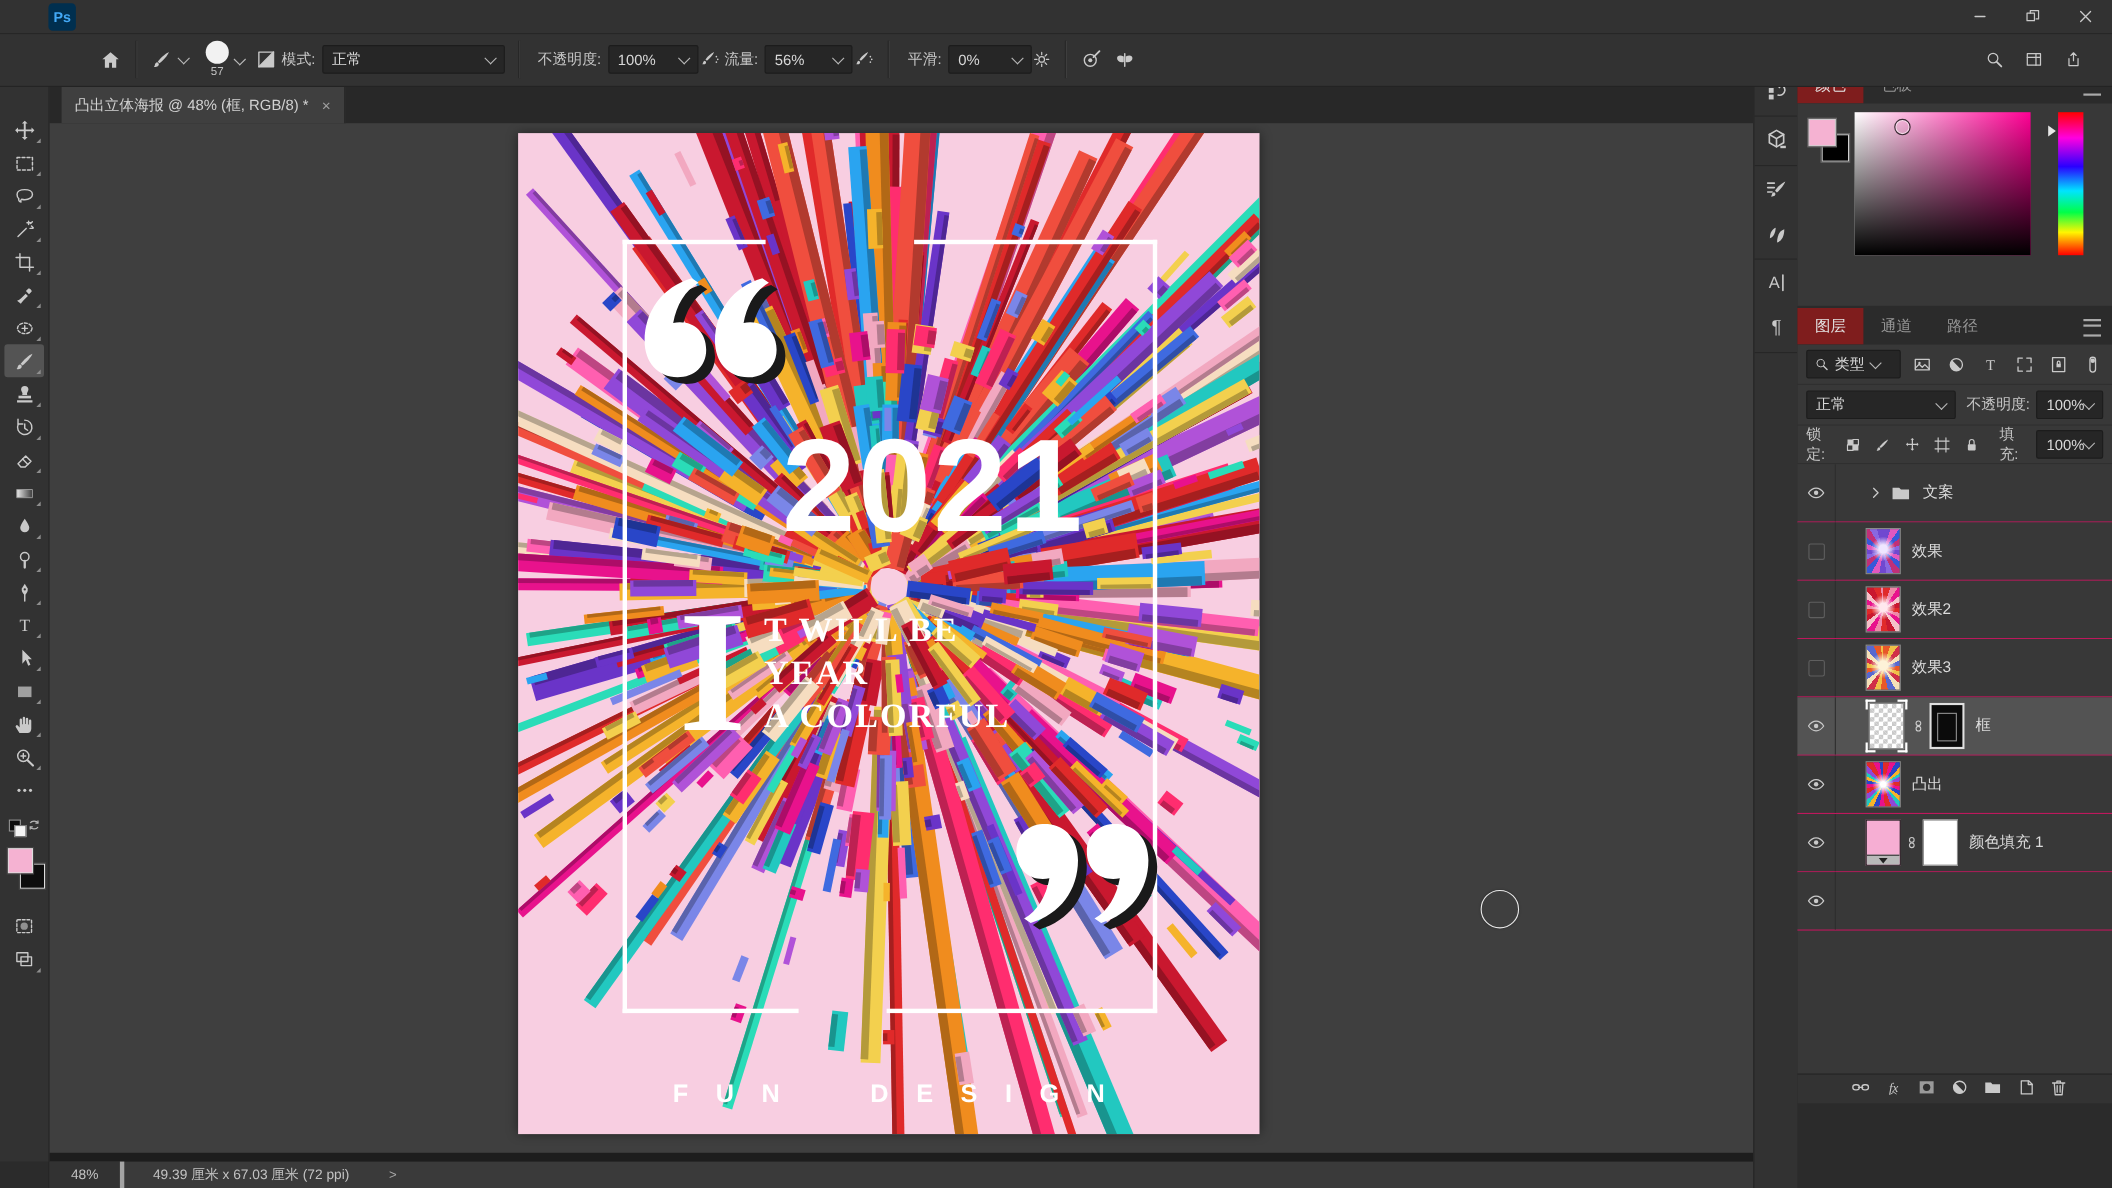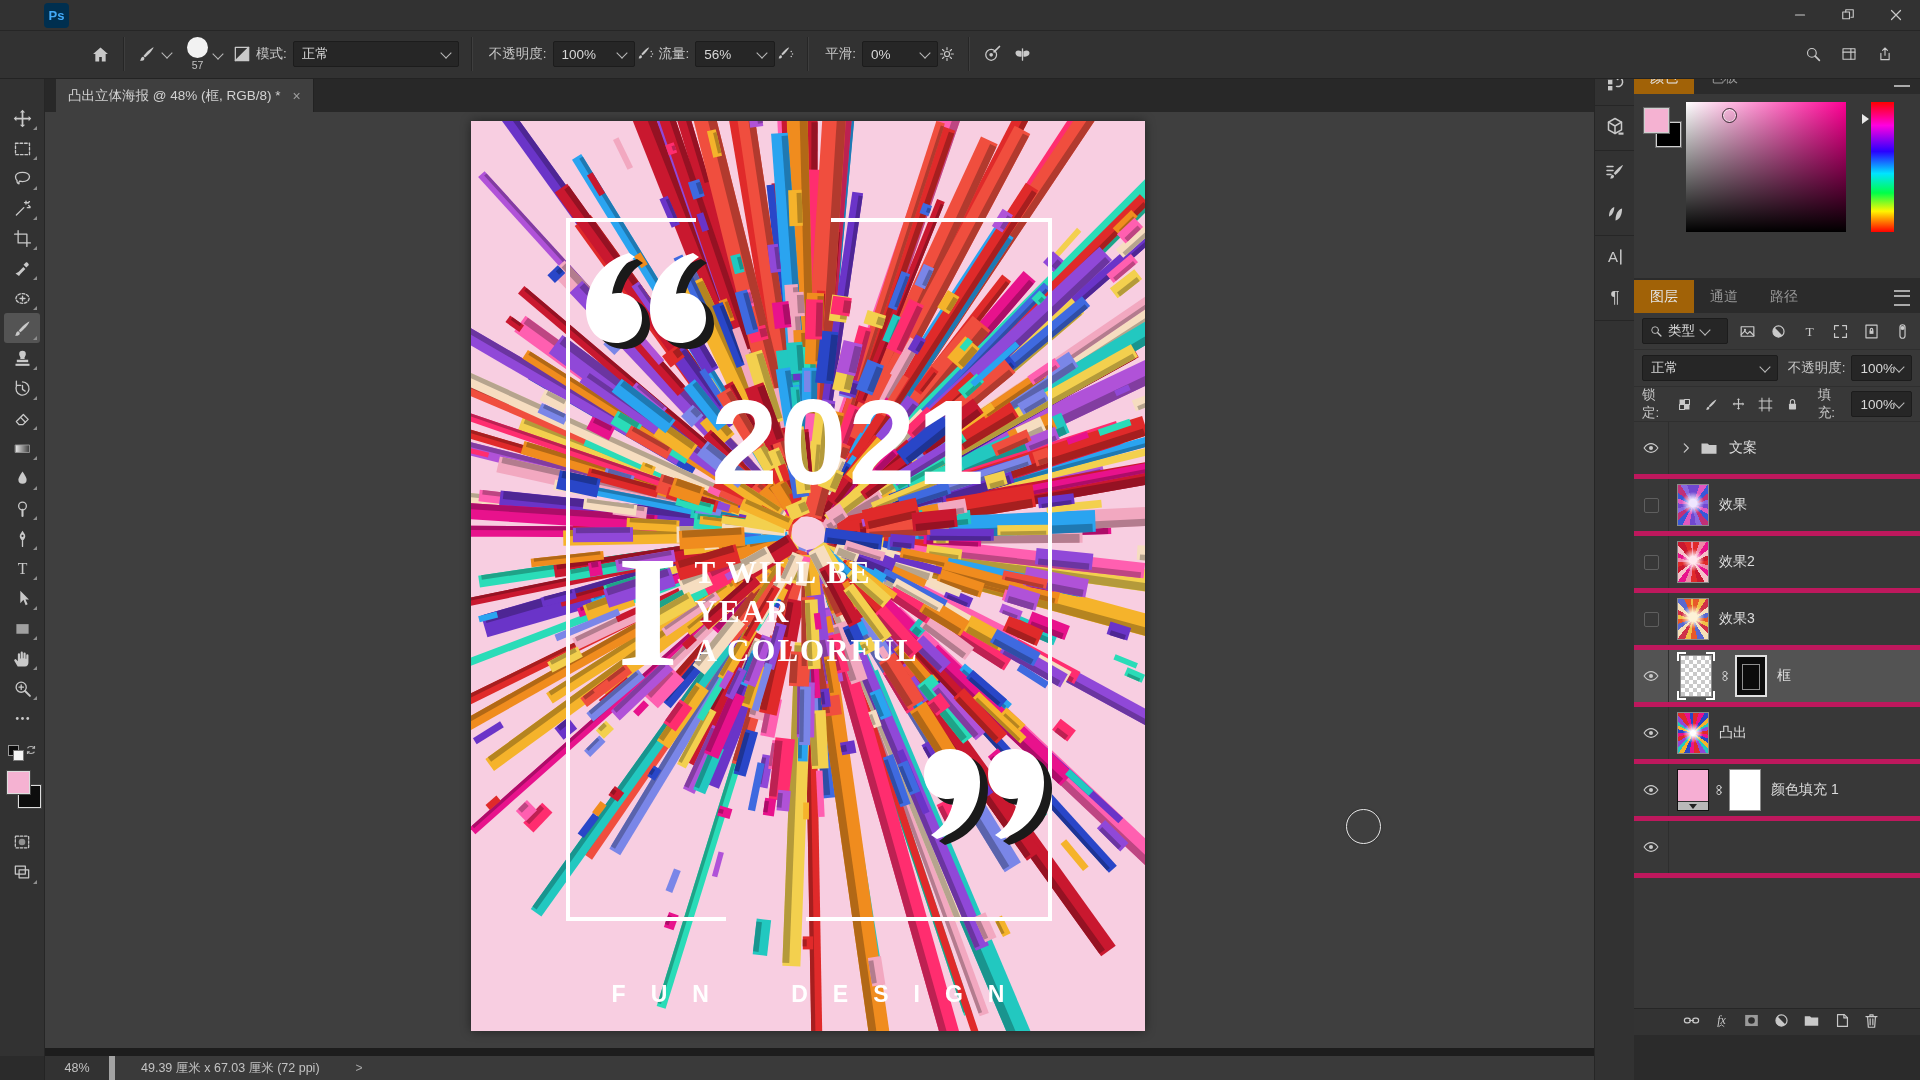--- a/index.html
+++ b/index.html
@@ -71,21 +71,21 @@
   #cursor-ring{left:1302px;top:705px;width:33px;height:33px;border:1.6px solid #e8e8e8;border-radius:50%;
                z-index:9;box-shadow:0 0 2px rgba(0,0,0,.4);}
   
   #dockstrip{left:1594px;top:61px;width:40px;height:1019px;background:#323232;border-left:1px solid #262626;z-index:35;}
   .dock-group{border-bottom:1px solid #262626;padding:8px 0 10px 0;display:flex;flex-direction:column;align-items:center;gap:14px;}
   .dock-ic{width:26px;height:26px;display:flex;align-items:center;justify-content:center;color:#c9c9c9;}
   
   #panels{left:1634px;top:61px;width:286px;height:1019px;background:#2b2b2b;z-index:35;}
   .panel-tabs{height:33px;display:flex;align-items:stretch;background:#2b2b2b;position:relative;}
   .panel-tab{padding:0 16px;display:flex;align-items:center;font-size:14px;color:#969696;}
-  .panel-tab.active{background:#a16207;color:#e3e3e3;}
+  .panel-tab.active{background:#7f1d1d;color:#e3e3e3;}
   .panel-menu{position:absolute;right:10px;top:10px;width:16px;height:12px;
               border-top:2px solid #aaa;border-bottom:2px solid #aaa;}
   .panel-menu:after{content:"";display:block;margin-top:3px;border-top:2px solid #aaa;}
   #color-body{background:#383838;height:184px;position:relative;}
   #cp-fg{position:absolute;left:10px;top:14px;width:23px;height:23px;border:1px solid #cfcfcf;outline:1px solid #666;z-index:2;}
   #cp-bg{position:absolute;left:22px;top:28px;width:23px;height:23px;border:1px solid #cfcfcf;outline:1px solid #666;}
   #sv-field{position:absolute;left:52px;top:8px;width:160px;height:130px;}
   #sv-cursor{position:absolute;left:36px;top:6px;width:13px;height:13px;border:1.4px solid rgba(0,0,0,.75);
              border-radius:50%;box-shadow:0 0 0 1px rgba(255,255,255,.6) inset;}
   #hue-bar{position:absolute;left:237px;top:8px;width:23px;height:130px;}
@@ -95,21 +95,21 @@
   #layers-panel{margin-top:2px;}
   .lp-row{background:#383838;display:flex;align-items:center;padding:0 8px;border-bottom:1px solid #2f2f2f;}
   #lp-filter{height:36px;gap:8px;}
   .search-box{background:#262626;border:1px solid #1c1c1c;border-radius:2px;height:24px;display:flex;
               align-items:center;padding:0 6px;color:#d8d8d8;font-size:13.5px;width:96px;}
   .filter-icons{display:flex;gap:12px;align-items:center;margin-left:2px;color:#c9c9c9;}
   #lp-blend{height:36px;}
   #lp-lock{height:34px;gap:9px;font-size:13.5px;color:#c6c6c6;}
   .lock-icons{display:flex;gap:10px;align-items:center;color:#c9c9c9;}
   #layer-list{background:#383838;}
-  .layer-row{height:52px;display:flex;align-items:flex-end;border-bottom:5px solid #be185d;position:relative;background:#383838;}
+  .layer-row{height:52px;display:flex;align-items:flex-end;border-bottom:1px solid #be185d;position:relative;background:#383838;gap:19px;}
   .layer-row.selected{background:#535353;}
   .eye-cell{width:34px;height:100%;display:flex;align-items:center;justify-content:center;
             border-right:1px solid #2e2e2e;flex:none;color:#cfcfcf;}
   .eye-off{width:13px;height:13px;border:1px solid #5f5f5f;border-radius:2px;}
   .thumb{width:32px;height:42px;flex:none;border:1px solid #8a8a8a;box-sizing:border-box;}
   .checker{background:#fff;background-image:linear-gradient(45deg,#c9c9c9 25%,transparent 25%,transparent 75%,#c9c9c9 75%),
            linear-gradient(45deg,#c9c9c9 25%,transparent 25%,transparent 75%,#c9c9c9 75%);
            background-size:8px 8px;background-position:0 0,4px 4px;}
   .layer-name{margin-left:10px;font-size:14px;color:#dcdcdc;white-space:nowrap;}
   .corners{position:relative;padding:3px;}
@@ -121,21 +121,21 @@
      background-repeat:no-repeat;}
   .link-cell{margin:0 2px;color:#c9c9c9;}
   #lp-bottom{height:26px;background:#333;border-top:1px solid #262626;display:flex;align-items:center;
              gap:11px;padding-left:48px;color:#bdbdbd;margin-top:0;}
   #lp-empty{height:130px;background:#383838;}
   
   #statusbar{left:0;top:1056px;width:1594px;height:24px;background:#3a3a3a;display:flex;align-items:center;
              font-size:12.5px;color:#c3c3c3;z-index:30;}
   #sb-corner{width:44px;height:100%;background:#2b2b2b;border-right:1px solid #242424;flex:none;}
   #sb-zoom{width:64px;height:100%;display:flex;align-items:center;justify-content:center;background:#323232;
-           border-right:6px solid #a3a3a3;flex:none;}
+           border-right:4px solid #a3a3a3;flex:none;}
   #sb-size{margin-left:26px;}
   #sb-chevron{margin-left:36px;color:#a9a9a9;font-size:12px;}
 </style>
 </head>
 <body>
 
 <div id="menubar" class="abs">
   <div class="ps-logo">Ps</div>
   <div id="win-controls">
       <div class="win-btn">

